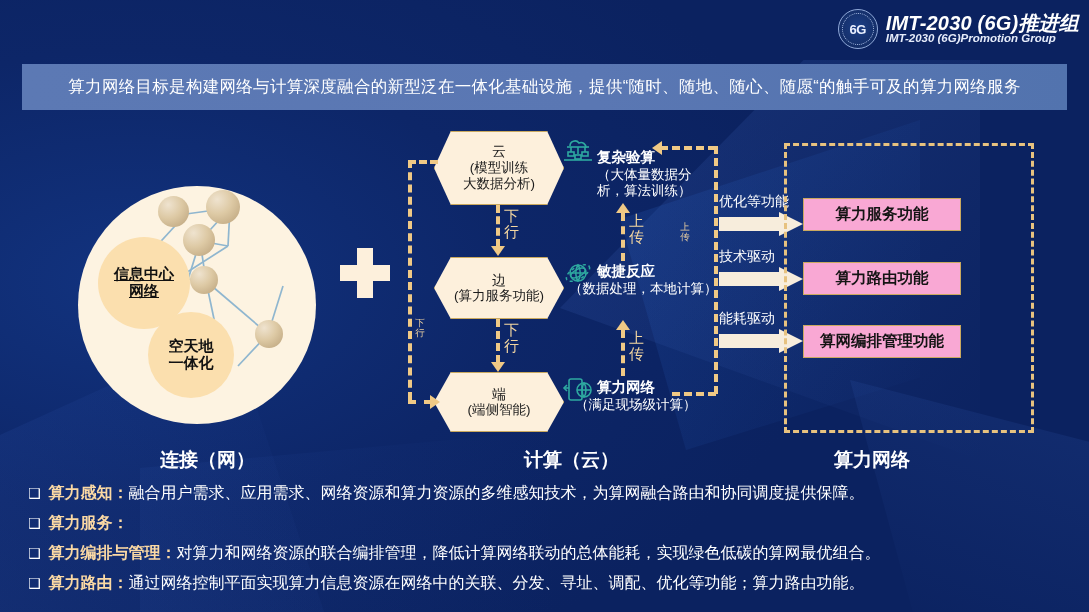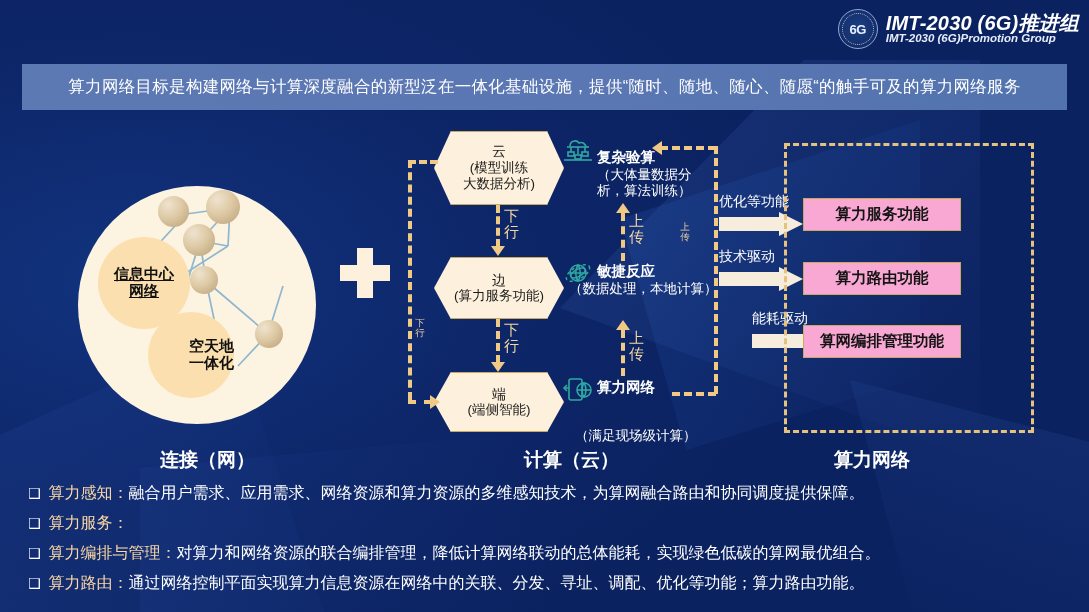--- a/index.html
+++ b/index.html
@@ -53,21 +53,21 @@
   .banner-txt{font-size:16.5px;color:#ffffff;letter-spacing:.3px;white-space:nowrap;}
 
   
   .bigcircle{position:absolute;left:78px;top:186px;width:238px;height:238px;border-radius:50%;
     background:#fdf3e1;}
   .lobe{position:absolute;border-radius:50%;background:#fbdfae;
     display:flex;align-items:center;justify-content:center;text-align:center;
     color:#111;font-weight:bold;line-height:1.12;}
   .lobe.l1{left:98px;top:237px;width:92px;height:92px;font-size:15px;text-decoration:underline;}
   .lobe.l2{left:198px;top:216px;width:92px;height:92px;font-size:15px;}
-  .lobe.l3{left:148px;top:312px;width:86px;height:86px;font-size:15px;justify-content:flex-end;}
+  .lobe.l3{left:148px;top:312px;width:86px;height:86px;font-size:15px;}
   .node{position:absolute;border-radius:50%;
     background:radial-gradient(circle at 33% 28%,#efe3cf 0%,#ddc9a4 45%,#b9a079 100%);}
 
   
   .plus{position:absolute;left:340px;top:248px;width:50px;height:50px;}
   .plus i{position:absolute;background:#fdf0dc;display:block;}
   .plus i.h{left:0;top:17px;width:50px;height:16px;}
   .plus i.v{left:17px;top:0;width:16px;height:50px;}
 
   
@@ -117,21 +117,21 @@
   .fb2{left:803px;top:262px;width:156px;height:31px;}
   .fb3{left:803px;top:325px;width:156px;height:31px;}
 
   
   .cap{position:absolute;color:#ffffff;font-size:19px;font-weight:bold;white-space:nowrap;}
 
   
   .bullets{position:absolute;left:28px;top:478px;width:1040px;}
   .brow{display:flex;align-items:flex-start;height:30px;}
   .bsq{color:#ffffff;font-size:14px;line-height:30px;margin-right:8px;}
-  .bkey{color:#fbd9a4;font-size:16px;font-weight:normal;line-height:30px;white-space:nowrap;}
+  .bkey{color:#fbd9a4;font-size:16px;font-weight:bold;line-height:30px;white-space:nowrap;}
   .bval{color:#ffffff;font-size:16px;line-height:30px;white-space:nowrap;}
 </style>
 </head>
 <body>
 
 <div id="stage">
 
   <div class="bg-base"></div>
   <div class="bg-poly poly1"></div>
   <div class="bg-poly poly2"></div>
@@ -270,38 +270,38 @@
       <rect x="8" y="5" width="13" height="21" rx="2"></rect>
       <path d="M3 14h5"></path>
         <path d="M6 11l-3 3l3 3"></path>
       <circle cx="23" cy="16" r="7"></circle>
       <path d="M16 16h14"></path>
         <path d="M23 9c2.6 3.5 2.6 10.5 0 14c-2.6-3.5-2.6-10.5 0-14z"></path>
     </g>
   </svg>
   <div class="tech" style="left:597px;top:378px;width:180px;">
     <div class="ttl">算力网络</div>
-    <div class="sub" style="margin-left:-22px;margin-top:31px;">（满足现场级计算）</div>
+    <div class="sub" style="margin-left:-22px;">（满足现场级计算）</div>
   </div>
 
   <div class="driver" style="left:719px;top:193px;">
     <div class="dtxt">优化等功能</div>
     <div class="arrowblk">
         <div class="shaft"></div>
         <div class="head"></div>
       </div>
   </div>
   <div class="driver" style="left:719px;top:248px;">
     <div class="dtxt">技术驱动</div>
     <div class="arrowblk">
         <div class="shaft"></div>
         <div class="head"></div>
       </div>
   </div>
-  <div class="driver" style="left:752px;top:310px;">
+  <div class="driver" style="left:719px;top:310px;">
     <div class="dtxt">能耗驱动</div>
     <div class="arrowblk">
         <div class="shaft"></div>
         <div class="head"></div>
       </div>
   </div>
 
   <div class="dashbox"></div>
   <div class="fbox fb1">算力服务功能</div>
   <div class="fbox fb2">算力路由功能</div>

